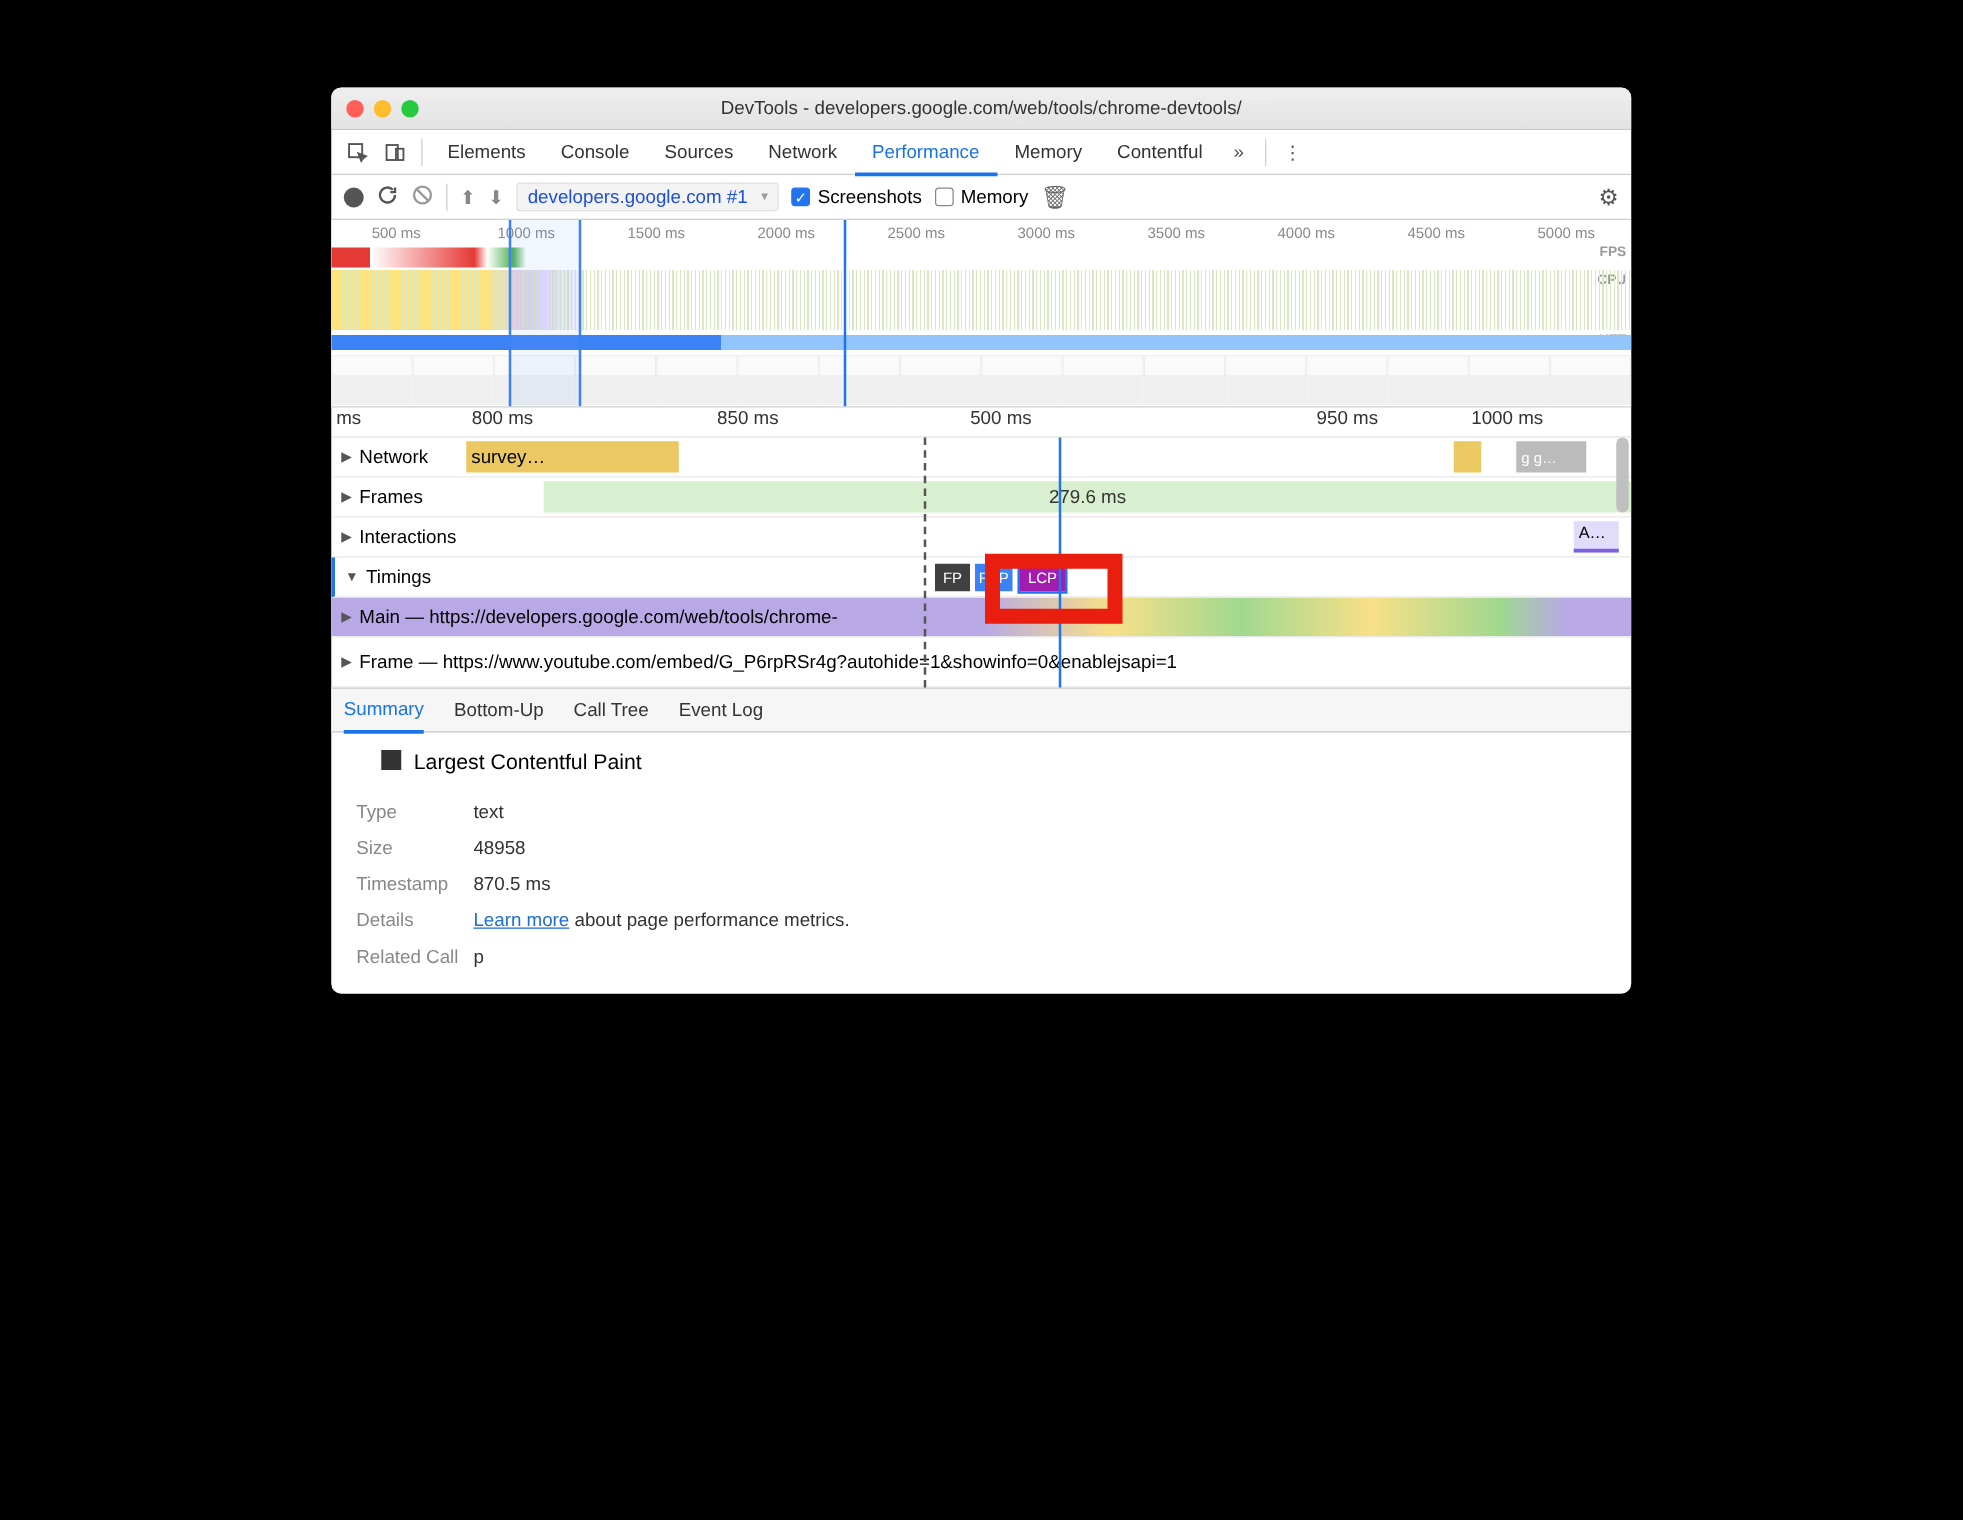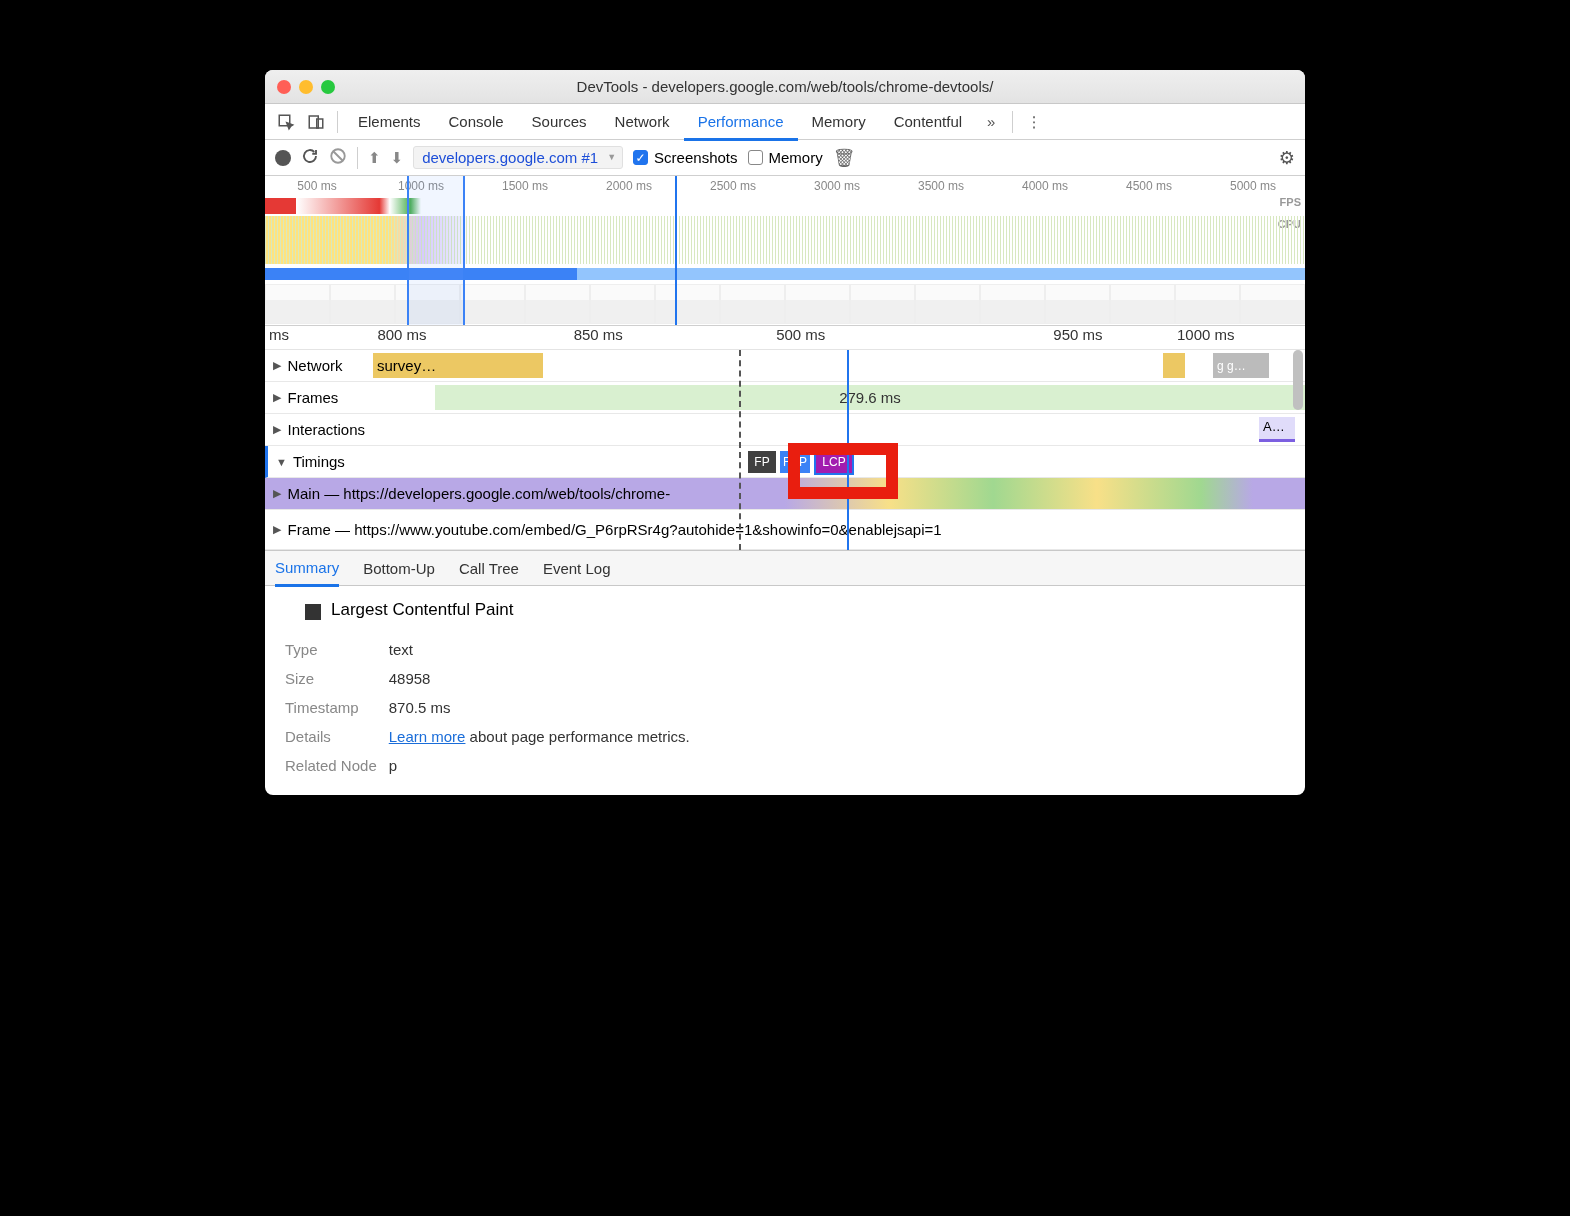--- a/index.html
+++ b/index.html
@@ -47,21 +47,21 @@
 .timing-fp{ position:absolute; left:480px; top:5px; width:28px; height:22px; background:#404040; color:#fff; font-size:12px; display:flex; align-items:center; justify-content:center;}
 .timing-lcp{ position:absolute; left:548px; top:5px; width:36px; height:22px; background:#a21caf; color:#fff; font-size:12px; display:flex; align-items:center; justify-content:center; outline:2px solid #2074ee;}
 .red-box{ position:absolute; left:520px; top:-3px; width:110px; height:56px; border:12px solid #e91e0f; z-index:5; pointer-events:none;}
 .main-bar{ position:absolute; left:0; right:0; top:0; bottom:0; background:linear-gradient(90deg,#b8a8e6 0%,#b8a8e6 50%, #f8e088 60%, #a0d890 70%, #f8e088 80%, #a0d890 90%, #b8a8e6 95%);}
 .playhead { position:absolute; top:0; bottom:0; width:2px; background:#2074ee; z-index:4;}
 .playhead-dash { position:absolute; top:0; bottom:0; width:0; border-left:2px dashed #555; z-index:3;}
 .detail-tabs { height:36px; border-top:1px solid #c8c8c8; border-bottom:1px solid #c8c8c8; display:flex; align-items:center; font-size:15px; color:#333; padding:16px 10px; gap:24px; background:#f6f6f6;}
 .detail-tabs .dtab { height:36px; display:flex; align-items:center;}
 .detail-tabs .dtab.active { color:#1a73e8; border-bottom:3px solid #1a73e8; position:relative; top:1px;}
 .summary { padding:14px 18px; font-size:15px;}
-.summary-title { font-size:17px; display:flex; align-items:flex-end; gap:10px; margin-bottom:14px;padding-left:22px;}
+.summary-title { font-size:17px; display:flex; align-items:flex-start; gap:10px; margin-bottom:14px;padding-left:22px;}
 .summary-title .sq{ width:16px; height:16px; background:#333;}
 .summary table td{ padding:5px 10px 5px 0; color:#333;}
 .summary table td:first-child{ color:#888;}
 .link{ color:#1a6dd9; text-decoration:underline;}
 .spacer{flex:1;}
 .scroll-ind{ position:absolute; right:2px; width:10px; background:#c0c0c0; border-radius:5px;}
 </style>
 </head>
 <body>
 
@@ -255,20 +255,20 @@
           </tr>
       <tr>
             <td>Timestamp</td>
             <td>870.5 ms</td>
           </tr>
       <tr>
             <td>Details</td>
             <td><a class="link">Learn more</a><span> about page performance metrics.</span></td>
           </tr>
       <tr>
-            <td>Related Node</td>
+            <td>Related Call</td>
             <td>p</td>
           </tr>
     </tbody>
       </table>
   </div>
 
 </div>
 
 </body></html>

